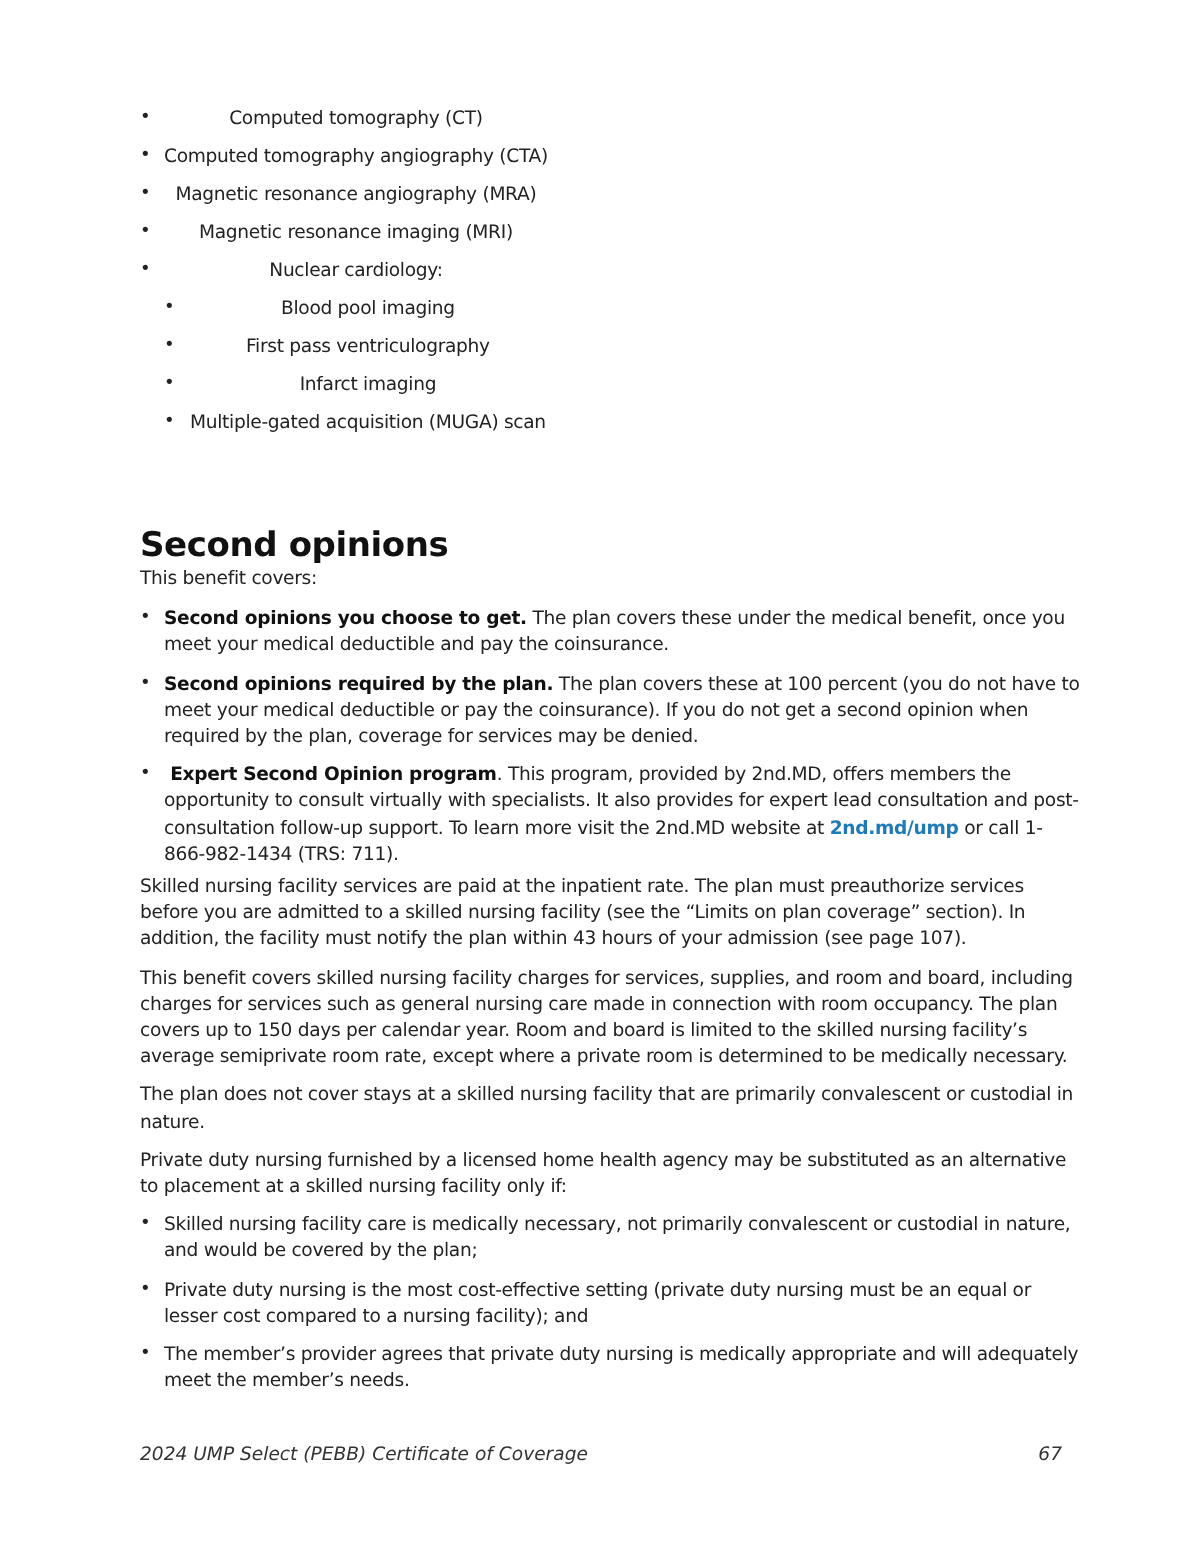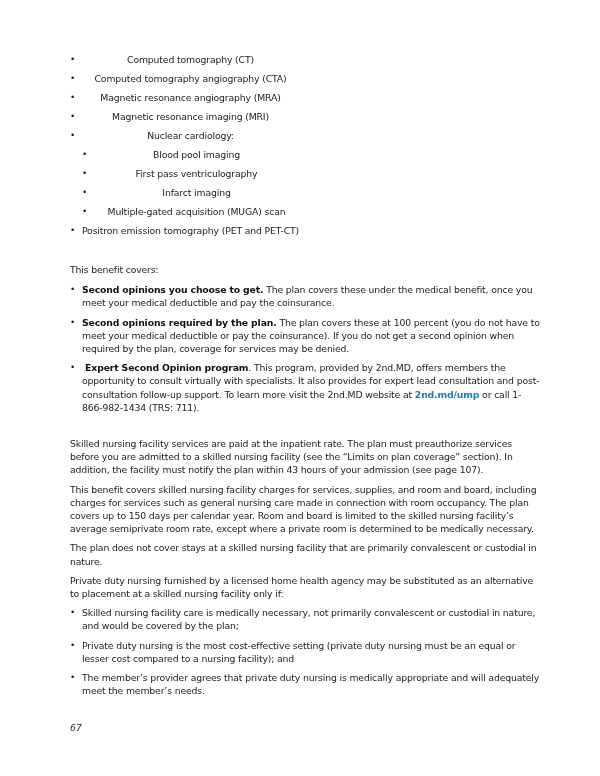--- a/index.html
+++ b/index.html
@@ -80,24 +80,24 @@
     <li>Magnetic resonance imaging (MRI)</li>
     <li>
       <span>Nuclear cardiology:</span>
       <ul class="bl sub-list" style="margin-left:-12px;">
         <li>Blood pool imaging</li>
         <li>First pass ventriculography</li>
         <li>Infarct imaging</li>
         <li style="margin-bottom:0;">Multiple-gated acquisition (MUGA) scan</li>
       </ul>
     </li>
-    <li>Positron emission tomography (PET and PET-CT)</li>
   </ul>
 
   <section class="sec-op">
+    <h2>Second opinions</h2>
     <p class="text intro">This benefit covers:</p>
     <ul class="bl">
       <li>
         <b>Second opinions you choose to get.</b><span> The plan covers these under the medical benefit, once you meet your medical deductible and pay the coinsurance.</span>
       </li>
       <li>
         <b>Second opinions required by the plan.</b><span> The plan covers these at 100 percent (you do not have to meet your medical deductible or pay the coinsurance). If you do not get a second opinion when required by the plan, coverage for services may be denied.</span>
       </li>
       <li style="white-space:normal;">
         <b style="white-space:pre;"> Expert Second Opinion program</b><span>. This program, provided by 2nd.MD, offers members the opportunity to consult virtually with specialists. It also provides for expert lead consultation and post-consultation follow-up support. To learn more visit the 2nd.MD website at </span><a class="link">2nd.md/ump</a><span> or call 1-866-982-1434 (TRS: 711).</span>
@@ -112,14 +112,15 @@
     <p class="text">Private duty nursing furnished by a licensed home health agency may be substituted as an alternative to placement at a skilled nursing facility only if:</p>
     <ul class="bl">
       <li>Skilled nursing facility care is medically necessary, not primarily convalescent or custodial in nature, and would be covered by the plan;</li>
       <li>Private duty nursing is the most cost-effective setting (private duty nursing must be an equal or lesser cost compared to a nursing facility); and</li>
       <li>The member’s provider agrees that private duty nursing is medically appropriate and will adequately meet the member’s needs.</li>
     </ul>
   </section>
 </div>
 
 <div class="footer">
+  <span>2024 UMP Select (PEBB) Certificate of Coverage</span>
   <span>67</span>
 </div>
 
 </body></html>

